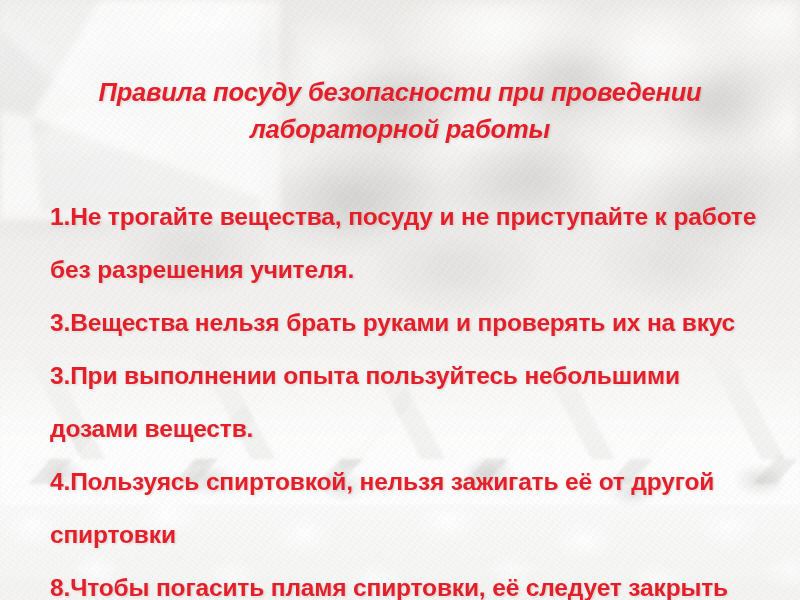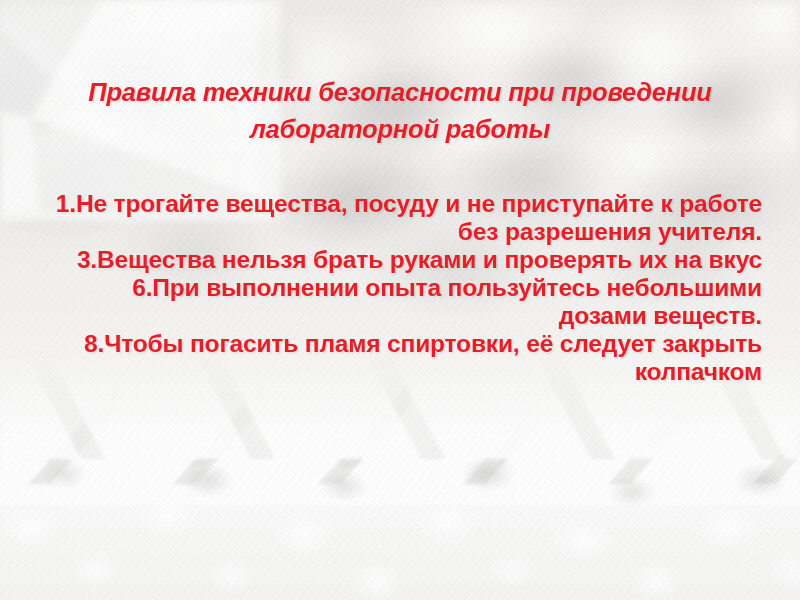--- a/index.html
+++ b/index.html
@@ -176,47 +176,48 @@
     width: 712px;
     margin: 0;
     padding: 0;
     list-style: none;
   }
 
   .rule-item {
     font-family: "Liberation Sans", "DejaVu Sans", sans-serif;
     font-weight: bold;
     font-size: 24.5px;
-    line-height: 28px;
+    line-height: 53px;
     letter-spacing: -0.15px;
     color: #E3202A;
-    text-align: right;
+    text-align: left;
     text-shadow:
       0 1px 0 rgba(255,255,255,.50),
       1px 1px 2px rgba(120,70,70,.26);
   }
 </style>
 </head>
 <body>
 
 <div id="slide">
 
   <div class="bg-layer bg-base"></div>
   <div class="bg-layer bg-blobs-a"></div>
   <div class="bg-layer bg-shadows"></div>
   <div class="bg-layer bg-facets-mid"></div>
   <div class="bg-layer bg-facets-low"></div>
   <div class="bg-layer bg-rubble"></div>
   <div class="bg-layer bg-veil"></div>
 
   <div class="content">
 
-    <h1 class="slide-title">Правила техники безопасности при проведении лабораторной работы</h1>
+    <h1 class="slide-title">Правила посуду безопасности при проведении лабораторной работы</h1>
 
     <ul class="rules-list">
       <li class="rule-item">1.Не трогайте вещества, посуду и не приступайте к работе без разрешения  учителя.</li>
       <li class="rule-item">3.Вещества нельзя брать руками  и проверять их на вкус</li>
-      <li class="rule-item">6.При выполнении опыта пользуйтесь небольшими дозами веществ.</li>
+      <li class="rule-item">3.При выполнении опыта пользуйтесь небольшими дозами веществ.</li>
+      <li class="rule-item">4.Пользуясь спиртовкой, нельзя зажигать её от другой  спиртовки</li>
       <li class="rule-item">8.Чтобы погасить пламя спиртовки, её следует закрыть колпачком</li>
     </ul>
 
   </div>
 </div>
 
 </body></html>

